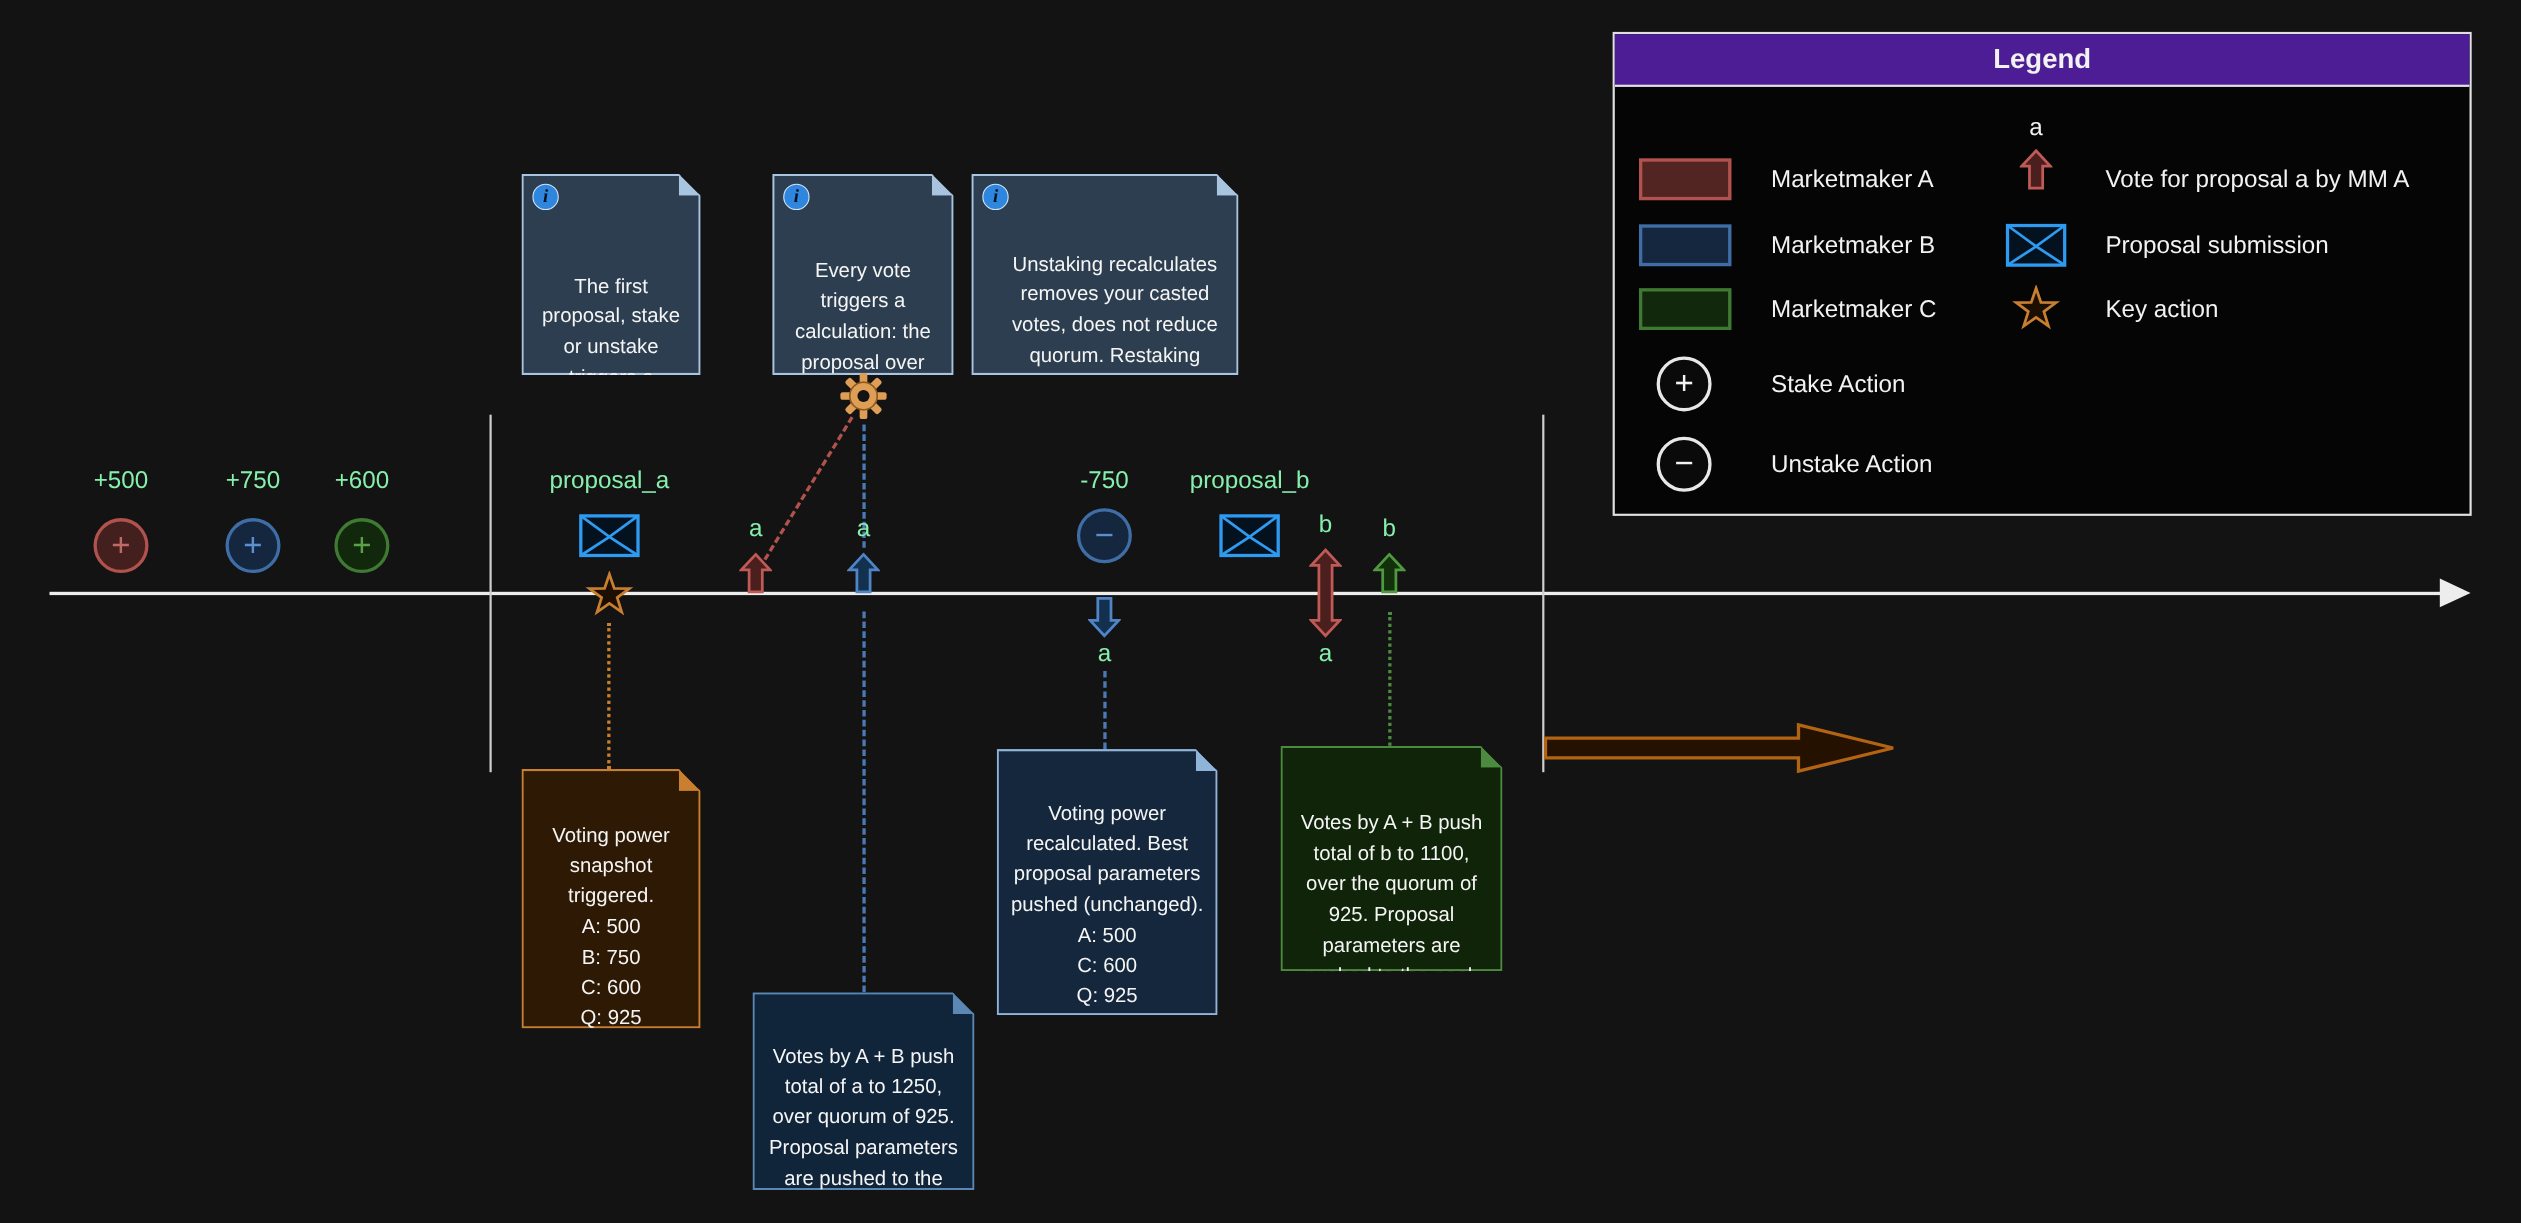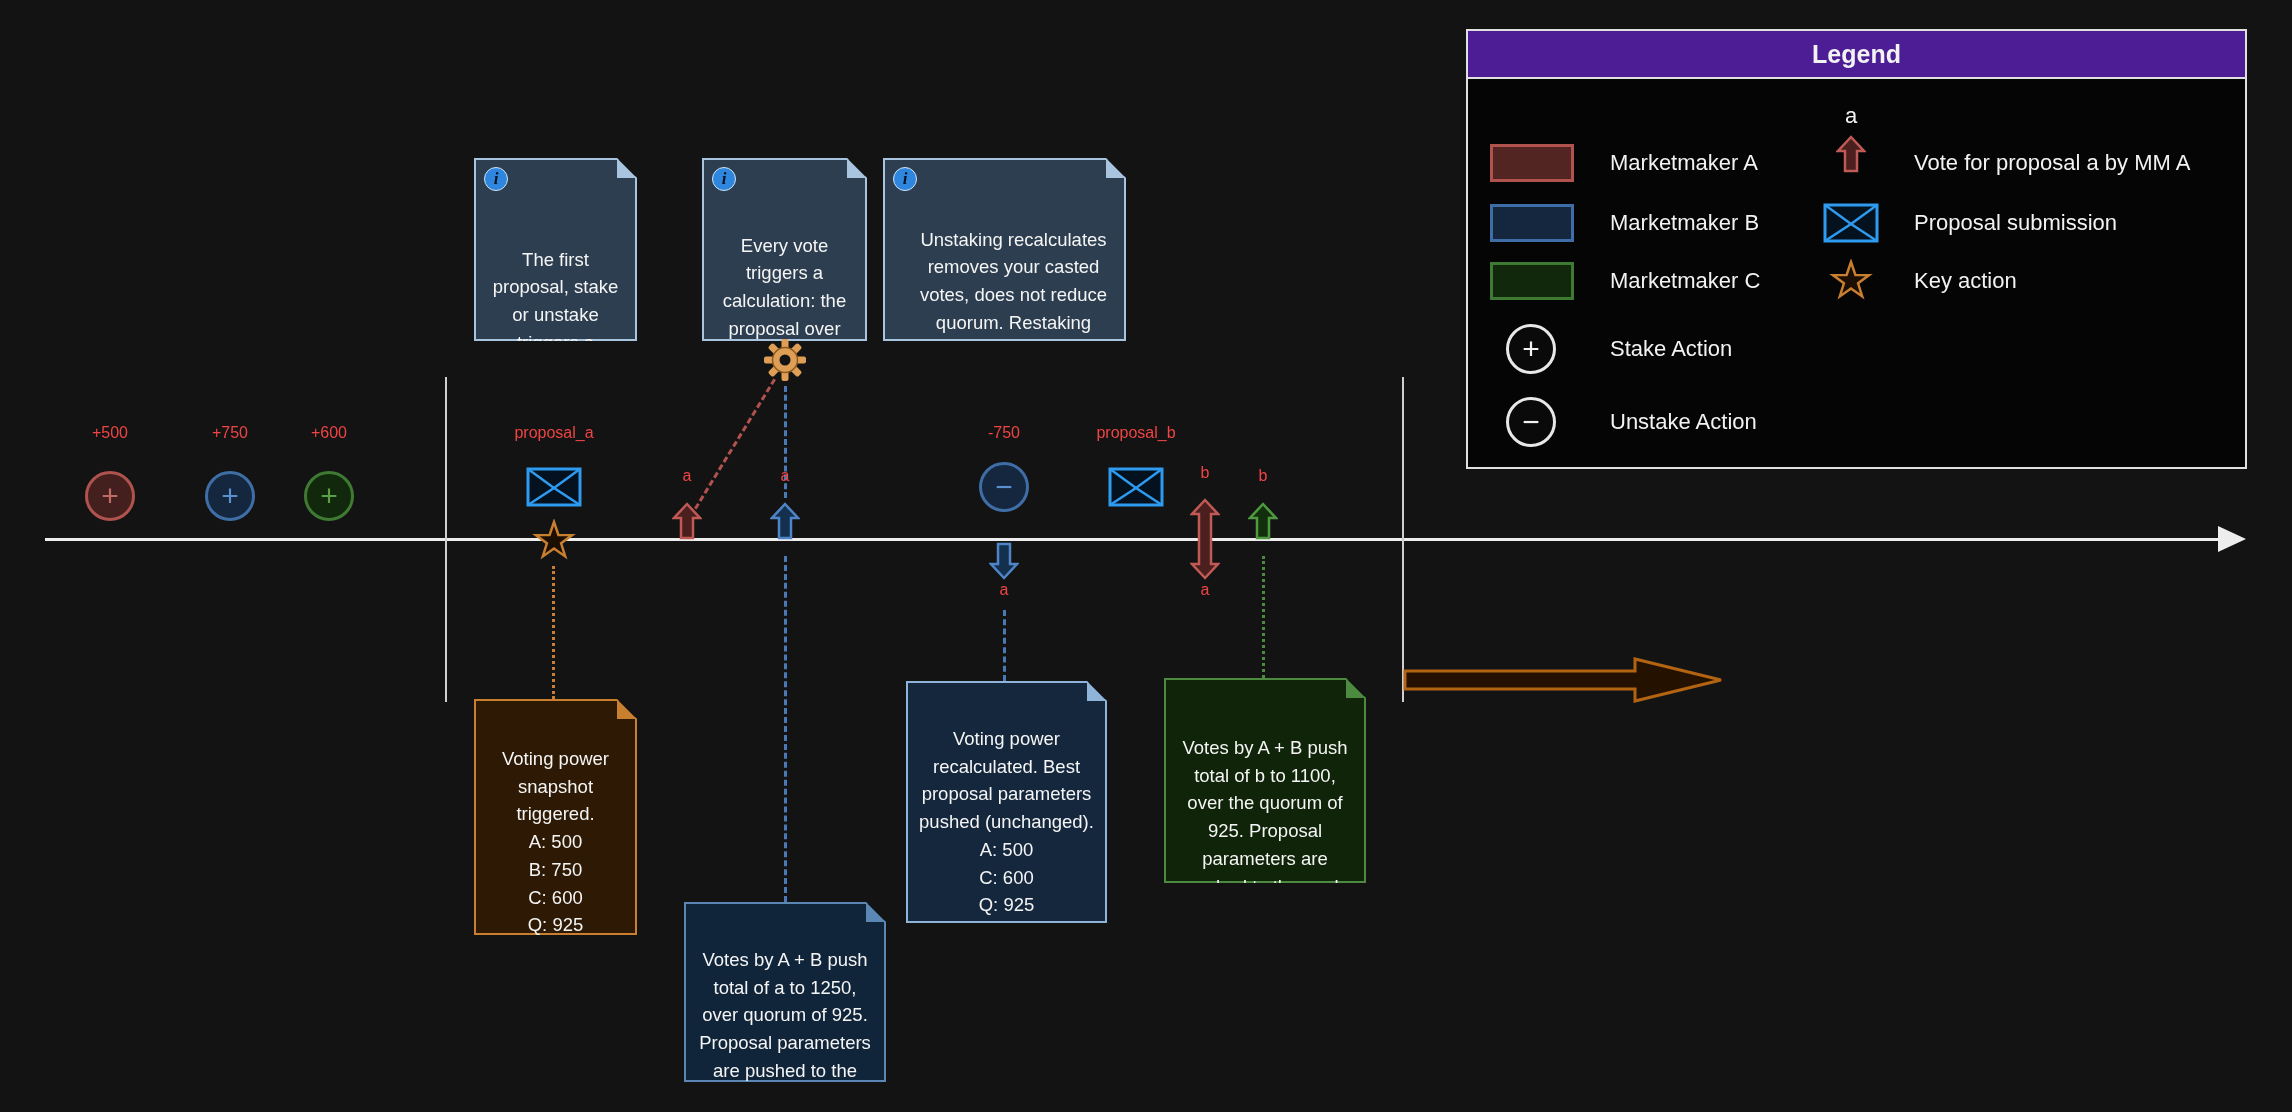--- a/index.html
+++ b/index.html
@@ -1,20 +1,20 @@
 <!DOCTYPE html>
 <html><head>
 <meta charset="utf-8">
 <style>
   * { margin:0; padding:0; box-sizing:border-box; }
   html,body { background:#131313; }
   body { width:2292px; height:1112px; font-family:"Liberation Sans",sans-serif; color:#f2f2f2; }
   #canvas { position:relative; width:2292px; height:1112px; overflow:hidden; background:#131313; }
   .abs { position:absolute; }
-  .lbl { position:absolute; text-align:center; font-size:16px; color:#ef4444; white-space:nowrap; }
+  .lbl { position:absolute; text-align:center; font-size:22px; color:#86efac; white-space:nowrap; }
   .circle { position:absolute; width:50px; height:50px; border-radius:50%; display:flex; align-items:center; justify-content:center; font-size:30px; line-height:1; }
   .c-red   { background:#43201e; border:3px solid #b0524e; color:#c06a66; }
   .c-blue  { background:#14273f; border:3px solid #3f6ea6; color:#5b8fd0; }
   .c-green { background:#12280c; border:3px solid #3f7a33; color:#5ba048; }
   .c-white { background:#0a0a0a; border:3px solid #e8e8e8; color:#f2f2f2; }
   .note { position:absolute; border:2px solid var(--bc); background:var(--bg); text-align:center;
           font-size:18.5px; line-height:1.5; white-space:pre-line; color:#f5f5f5;
           clip-path: polygon(0 0, calc(100% - 20px) 0, 100% 20px, 100% 100%, 0 100%); }
   .note::after { content:""; position:absolute; top:-2px; right:-2px; width:20px; height:20px;
           background:var(--bc); clip-path: polygon(0 0, 100% 100%, 0 100%); }

